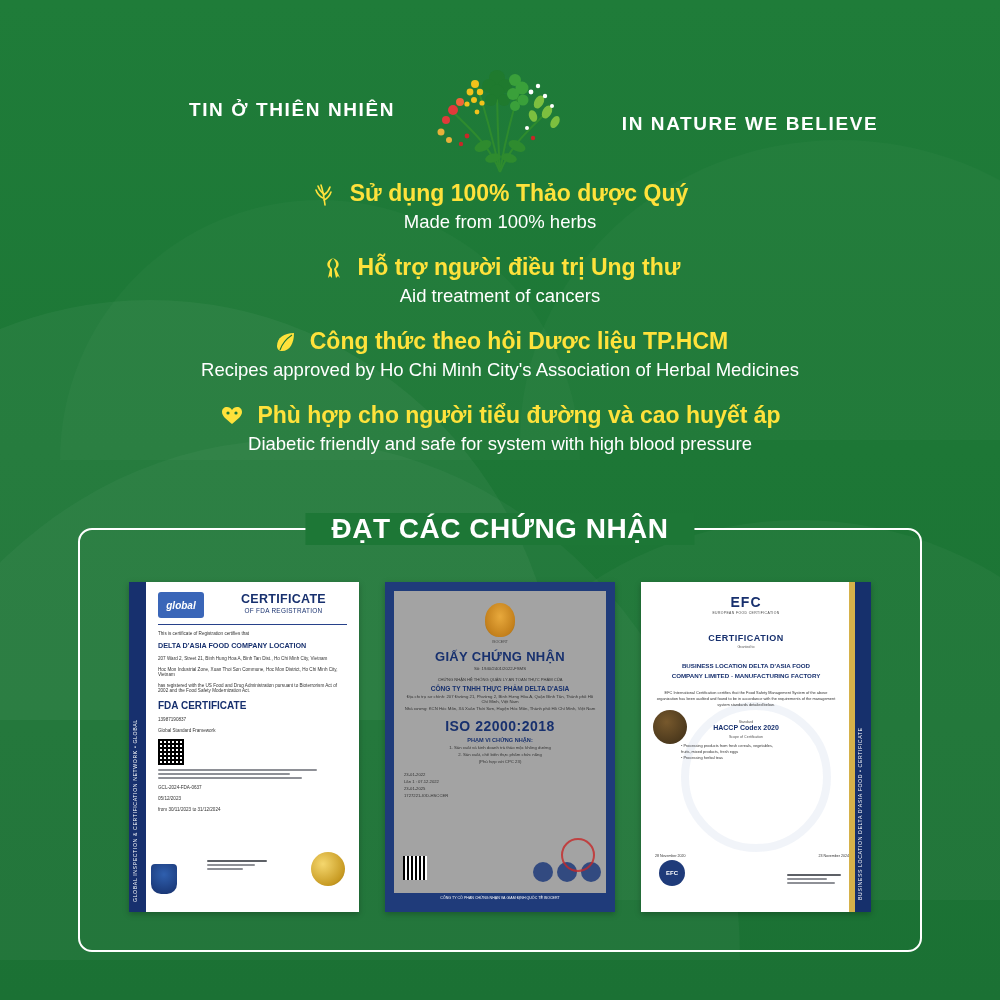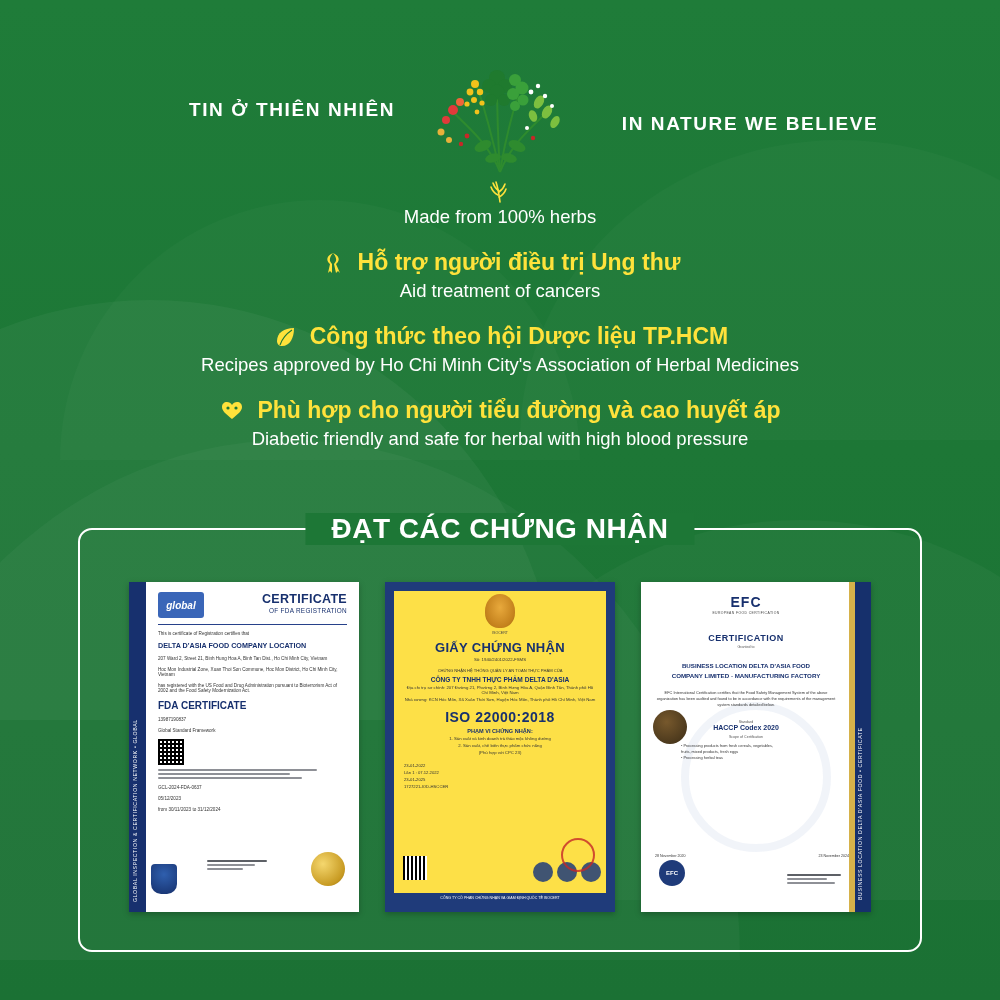--- a/index.html
+++ b/index.html
@@ -151,21 +151,21 @@
     letter-spacing: .6px;
   }
   .c1-body { position: absolute; left: 17px; right: 0; top: 0; bottom: 0; padding: 10px 12px 8px 12px; }
   .c1-head { display: flex; align-items: flex-start; gap: 16px; border-bottom: 1px solid #27418a; padding-bottom: 6px; }
   .c1-logo {
     width: 46px; height: 26px; border-radius: 3px;
     background: #3a66b8;
     display: flex; align-items: center; justify-content: center;
     color: #fff; font-size: 10px; font-style: italic; font-weight: 700;
   }
-  .c1-title { text-align: right; flex: 1; }
+  .c1-title { text-align: center; flex: 1; }
   .c1-title .t1 { color: #17306e; font-size: 12.5px; font-weight: 700; letter-spacing: .3px; }
   .c1-title .t2 { color: #17306e; font-size: 6.4px; letter-spacing: .3px; margin-top: 1px; }
   .c1-sub { font-size: 4.6px; margin-top: 6px; color: #333; }
   .c1-company { color: #17306e; font-size: 7.2px; font-weight: 700; margin-top: 5px; }
   .c1-fda { color: #17306e; font-size: 10px; font-weight: 700; margin-top: 7px; }
   .c1-qr {
     width: 26px; height: 26px; margin-top: 6px;
     background:
       repeating-linear-gradient(90deg,#000 0 2px,#fff 2px 4px),
       repeating-linear-gradient(0deg,#000 0 2px,#fff 2px 4px);
@@ -182,21 +182,21 @@
     background: radial-gradient(circle at 50% 35%, #2f5fae, #16306c);
     border-radius: 4px 4px 10px 10px;
   }
   .c1-sign { position: absolute; left: 78px; bottom: 40px; width: 60px; }
 
   
   .c2-border {
     position: absolute; inset: 0;
     border: 9px solid #1f3b7a;
   }
-  .c2-inner { position: absolute; inset: 9px; background: #fde047; padding: 1px 10px; }
+  .c2-inner { position: absolute; inset: 9px; background: #a3a3a3; padding: 10px 10px; }
   .c2-emblem {
     width: 30px; height: 34px; margin: 2px auto 3px auto;
     background: radial-gradient(ellipse at 50% 40%, #e8a93c, #c3801c 70%, #8a5a10);
     border-radius: 50% 50% 45% 45%;
   }
   .c2-iso-label { text-align: center; font-size: 3.6px; color: #444; }
   .c2-title { text-align: center; color: #17306e; font-size: 13px; font-weight: 700; margin-top: 5px; letter-spacing: .3px; }
   .c2-no { text-align: center; font-size: 4.3px; color: #333; margin-top: 2px; }
   .c2-line { text-align: center; font-size: 4.1px; color: #333; margin-top: 6px; }
   .c2-company { text-align: center; color: #17306e; font-size: 6.6px; font-weight: 700; margin-top: 3px; }
@@ -372,20 +372,21 @@
         <svg viewBox="0 0 26 26" width="26" height="26">
           <g stroke="#ffe23b" stroke-width="1.6" fill="none" stroke-linecap="round">
             <path d="M13 24 C12 16 11 10 9 4"></path>
             <path d="M11 17 C7 15 5 12 4 9"></path>
             <path d="M12 13 C9 11 7 8 6 5"></path>
             <path d="M12 19 C16 17 18 14 19 11"></path>
             <path d="M12 14 C15 12 17 9 18 6"></path>
           </g>
         </svg>
       </span>
+      <span>Sử dụng 100% Thảo dược Quý</span>
     </div>
     <div class="en">Made from 100% herbs</div>
   </div>
 
   <div class="benefit b3">
     <div class="vi">
       <span class="b-icon">
         <svg viewBox="0 0 26 26" width="26" height="26">
           <path d="M13 3 C9 8 9 11 12 14 L12 23 L10 21 L8 23 L10 14 C6 11 6 6 13 3 Z" fill="#ffe23b"></path>
           <path d="M13 3 C17 8 17 11 14 14 L16 23 L18 21 L20 23 L16 14 C20 11 20 6 13 3 Z" fill="#ffe23b"></path>
@@ -413,21 +414,21 @@
     <div class="vi">
       <span class="b-icon">
         <svg viewBox="0 0 26 26" width="26" height="26">
           <path d="M13 21 C7 16 3 13 3 9 C3 6 5 4 8 4 C10 4 12 5 13 7 C14 5 16 4 18 4 C21 4 23 6 23 9 C23 13 19 16 13 21 Z" fill="#ffe23b"></path>
           <circle cx="9" cy="10" r="1.6" fill="#1d7736"></circle>
           <circle cx="17" cy="10" r="1.6" fill="#1d7736"></circle>
         </svg>
       </span>
       <span>Phù hợp cho người tiểu đường và cao huyết áp</span>
     </div>
-    <div class="en">Diabetic friendly and safe for herbal with high blood pressure</div>
+    <div class="en">Diabetic friendly and safe for system with high blood pressure</div>
   </div>
 
 </div>
 
 <div class="cert-panel">
   <div class="cert-title">ĐẠT CÁC CHỨNG NHẬN</div>
 
   <div class="cert-row">
 
     <div class="cert">

